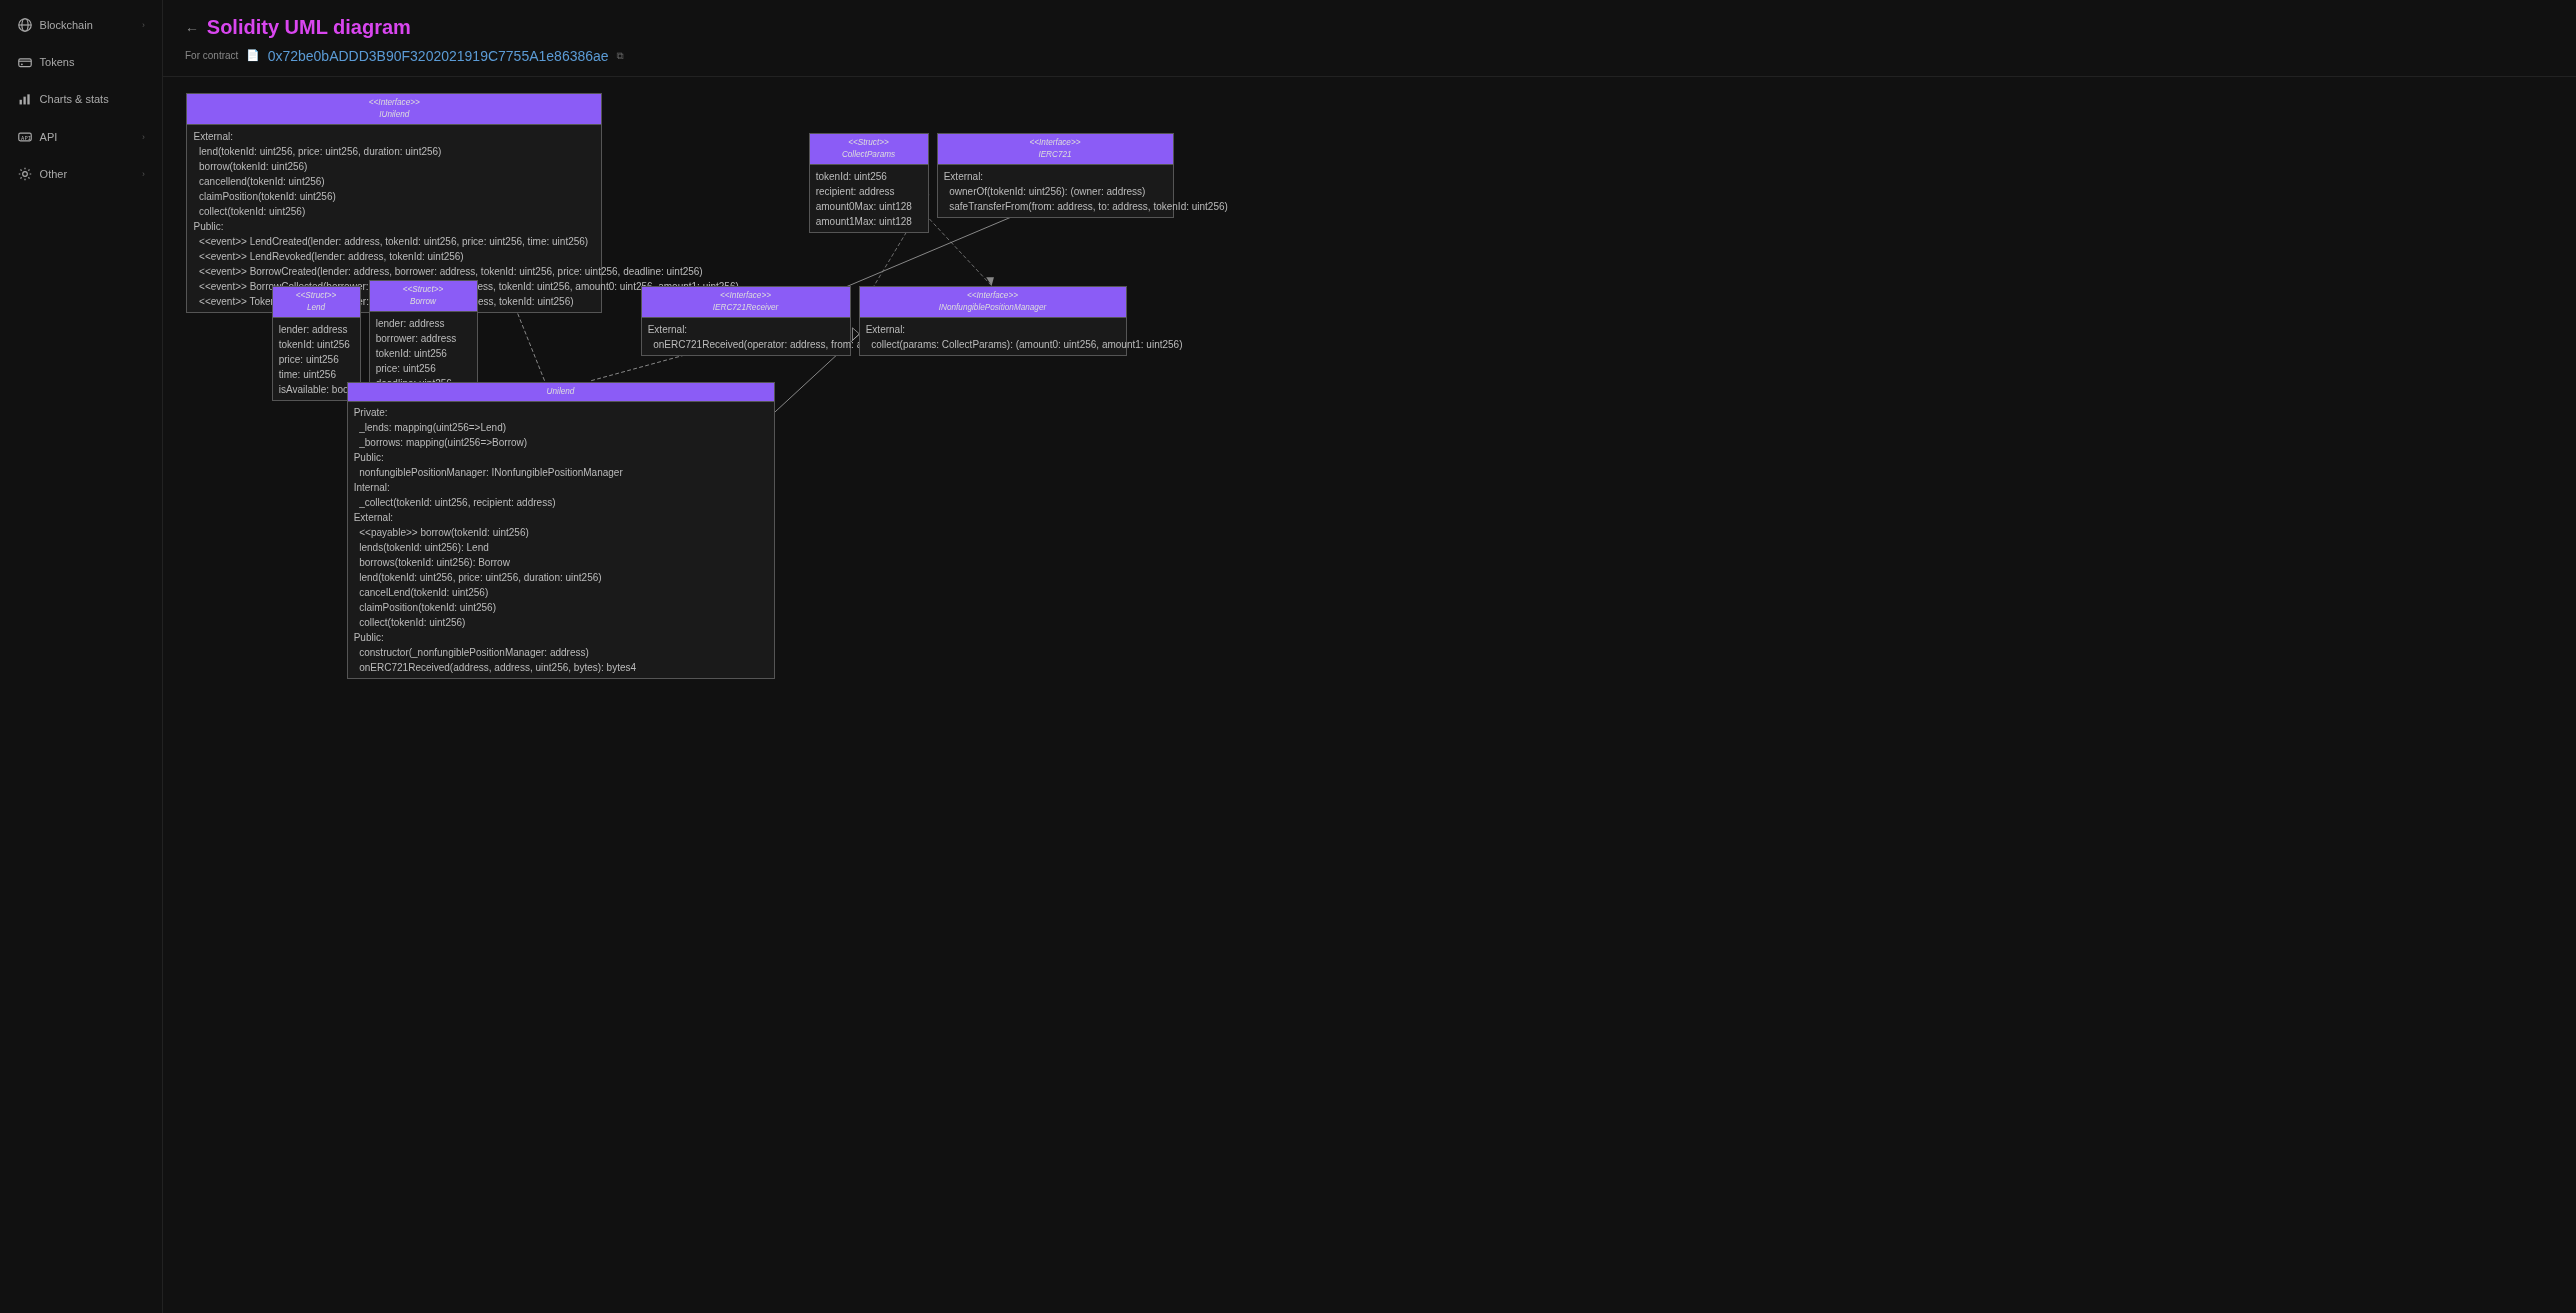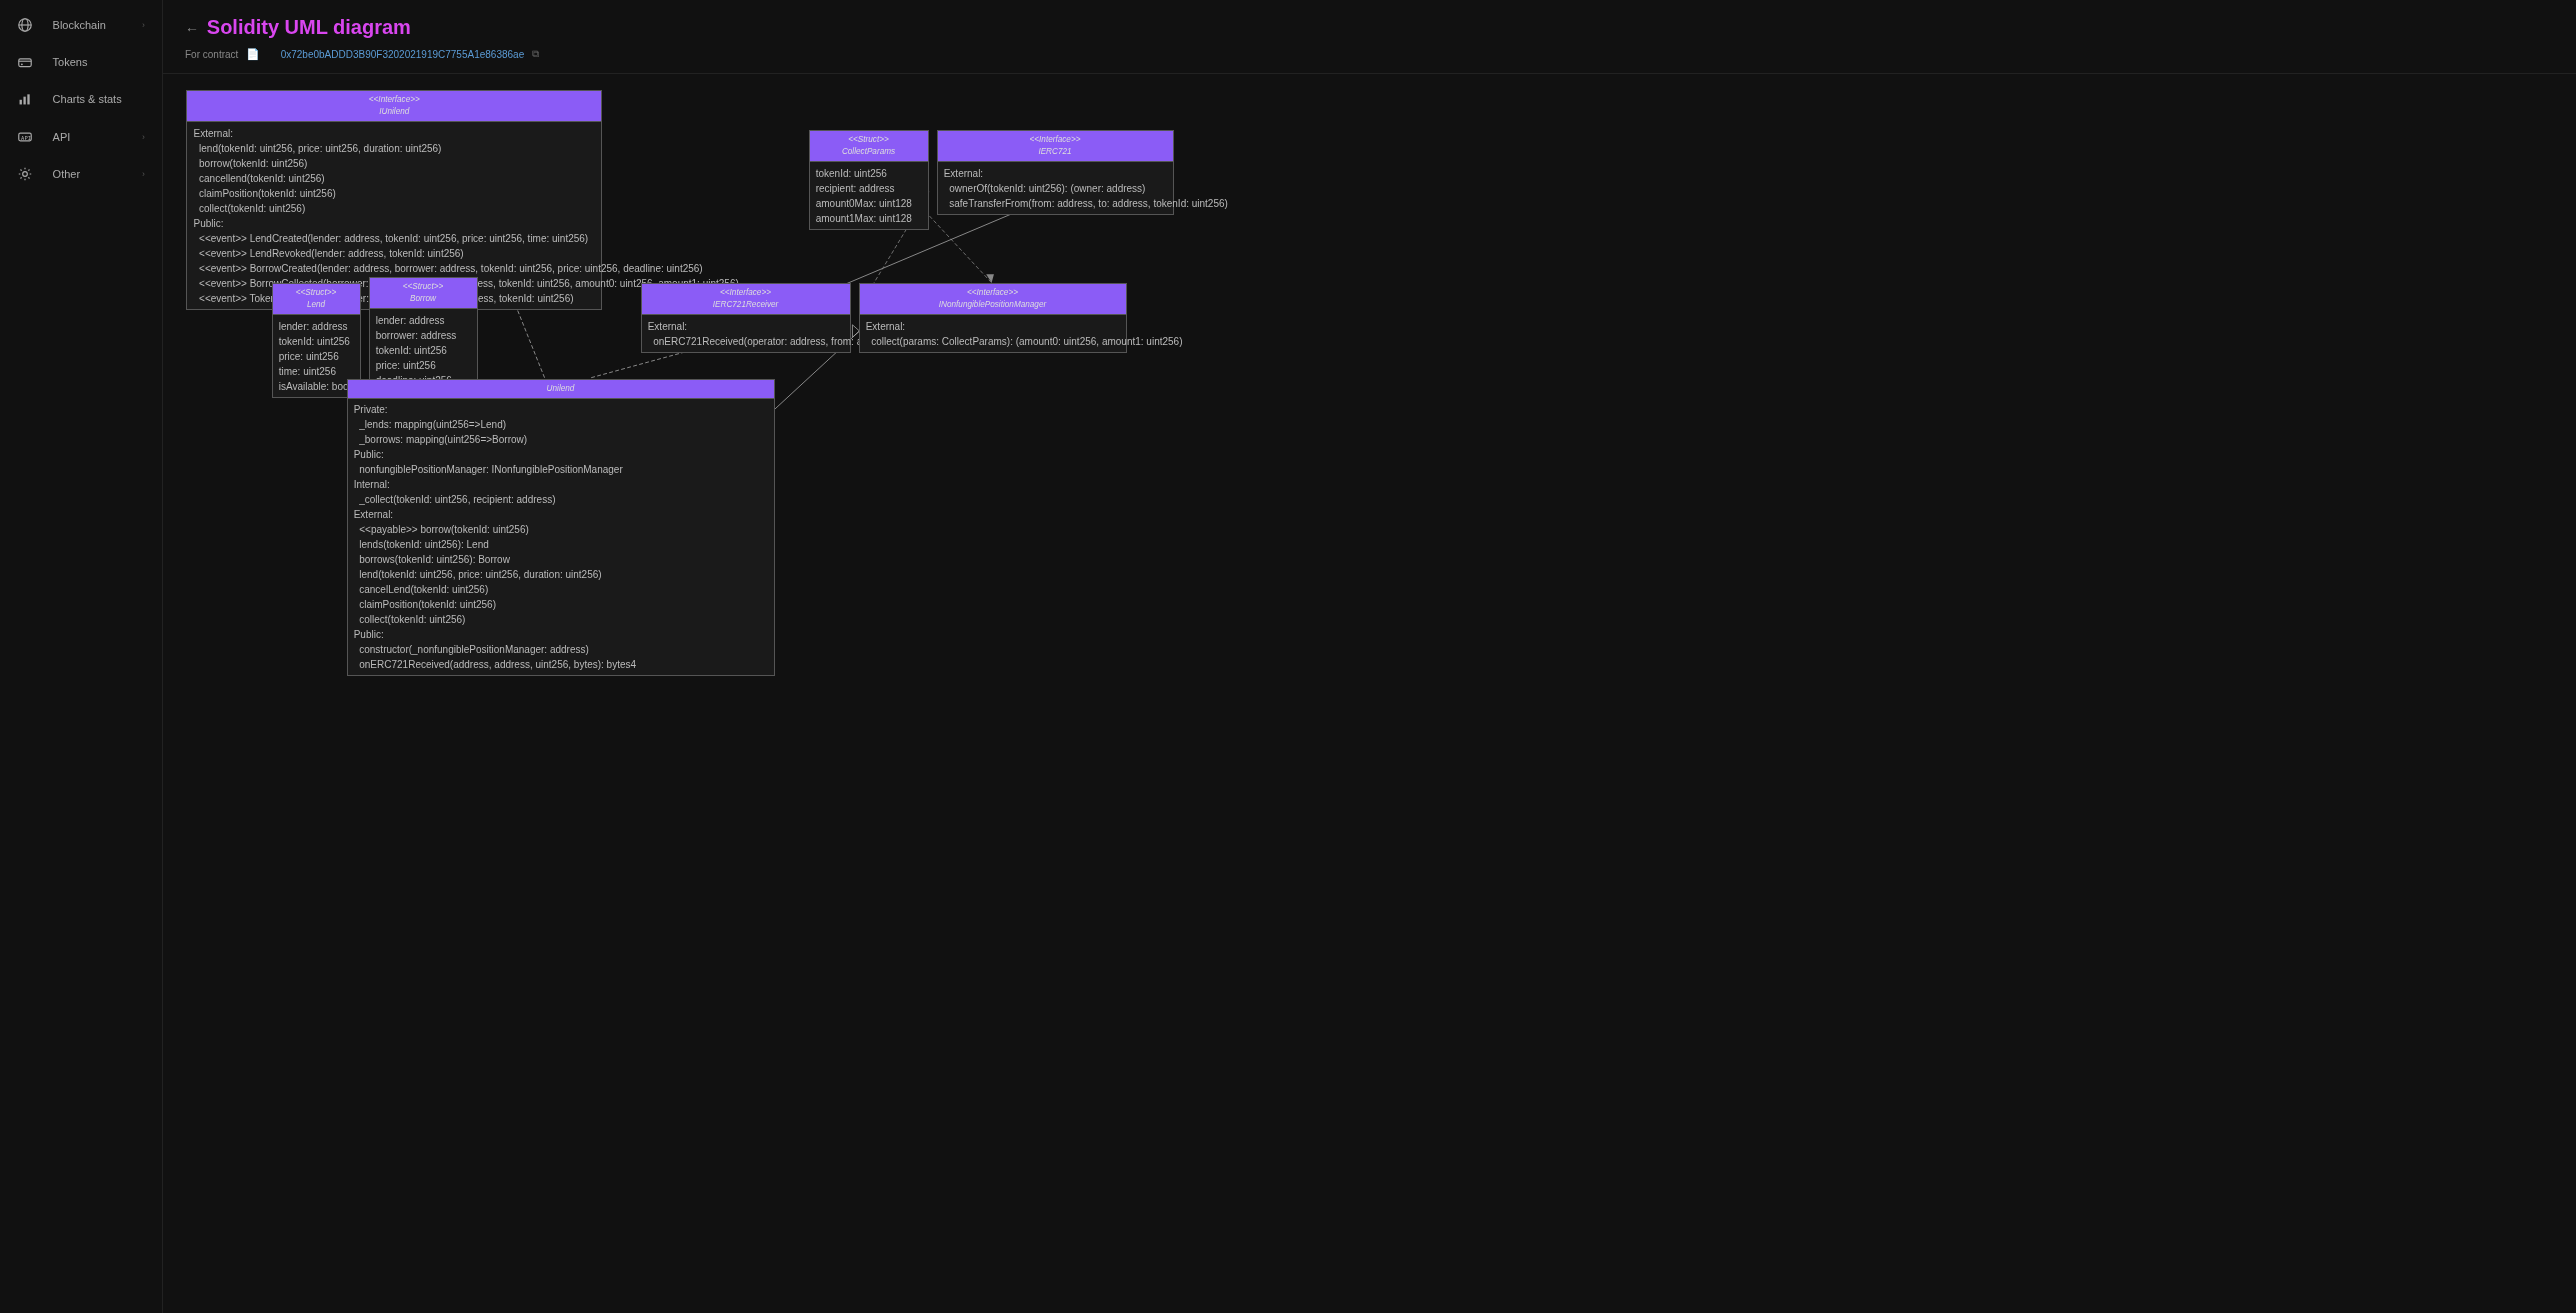--- a/index.html
+++ b/index.html
@@ -18,21 +18,21 @@
       min-width: 163px;
       background: #111;
       border-right: 0.8px solid #222;
       display: flex;
       flex-direction: column;
       padding-top: 6.2px;
     }
     .sidebar-item {
       display: flex;
       align-items: center;
-      gap: 20px;
+      gap: 7px;
       padding: 9.3px 12.4px;
       cursor: pointer;
       color: #aaa;
       font-size: 11px;
       border-radius: 3.1px;
       margin: 1.6px 4.7px;
     }
     .sidebar-item .icon {
       width: 15.5px;
       height: 15.5px;
@@ -79,22 +79,21 @@
     }
     .contract-row {
       display: flex;
       align-items: center;
       gap: 7.8px;
       font-size: 10px;
       color: #888;
     }
     .contract-address {
       color: #5b9bd5;
-      font-size: 10px;
-      margin-left: 13px;
+      font-size: 14px;
     }
     .copy-icon {
       color: #666;
       cursor: pointer;
       font-size: 10px;
     }
     .file-icon {
       color: #888;
       font-size: 11px;
     }

